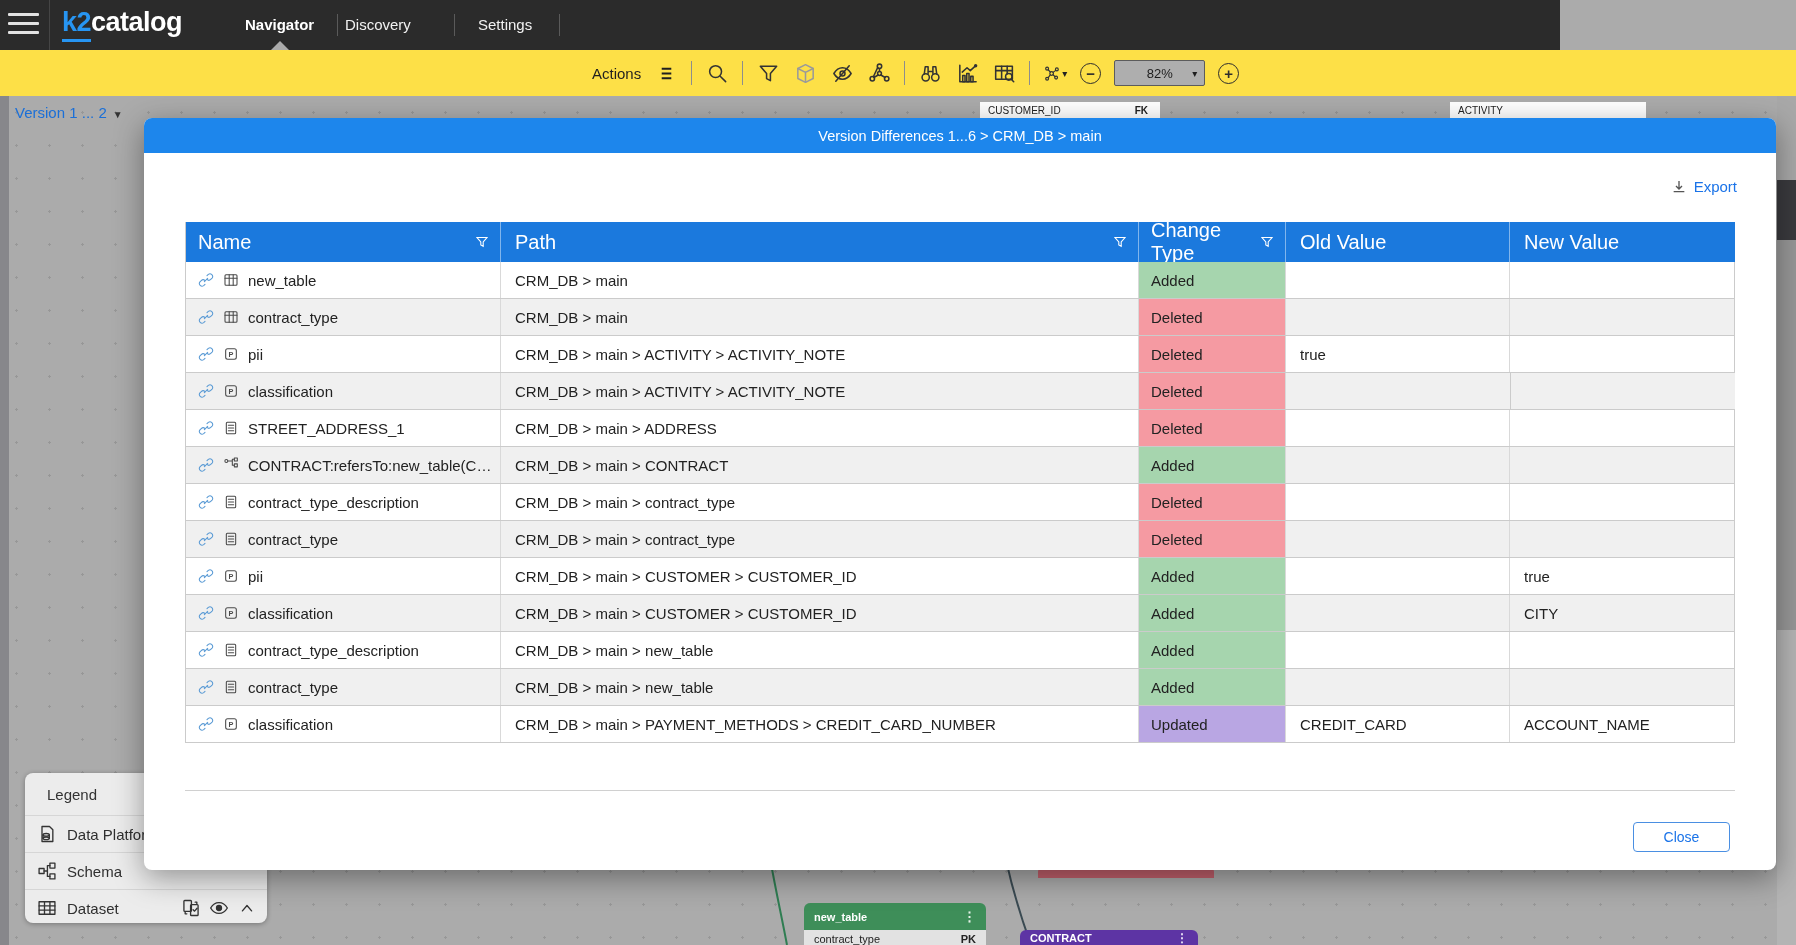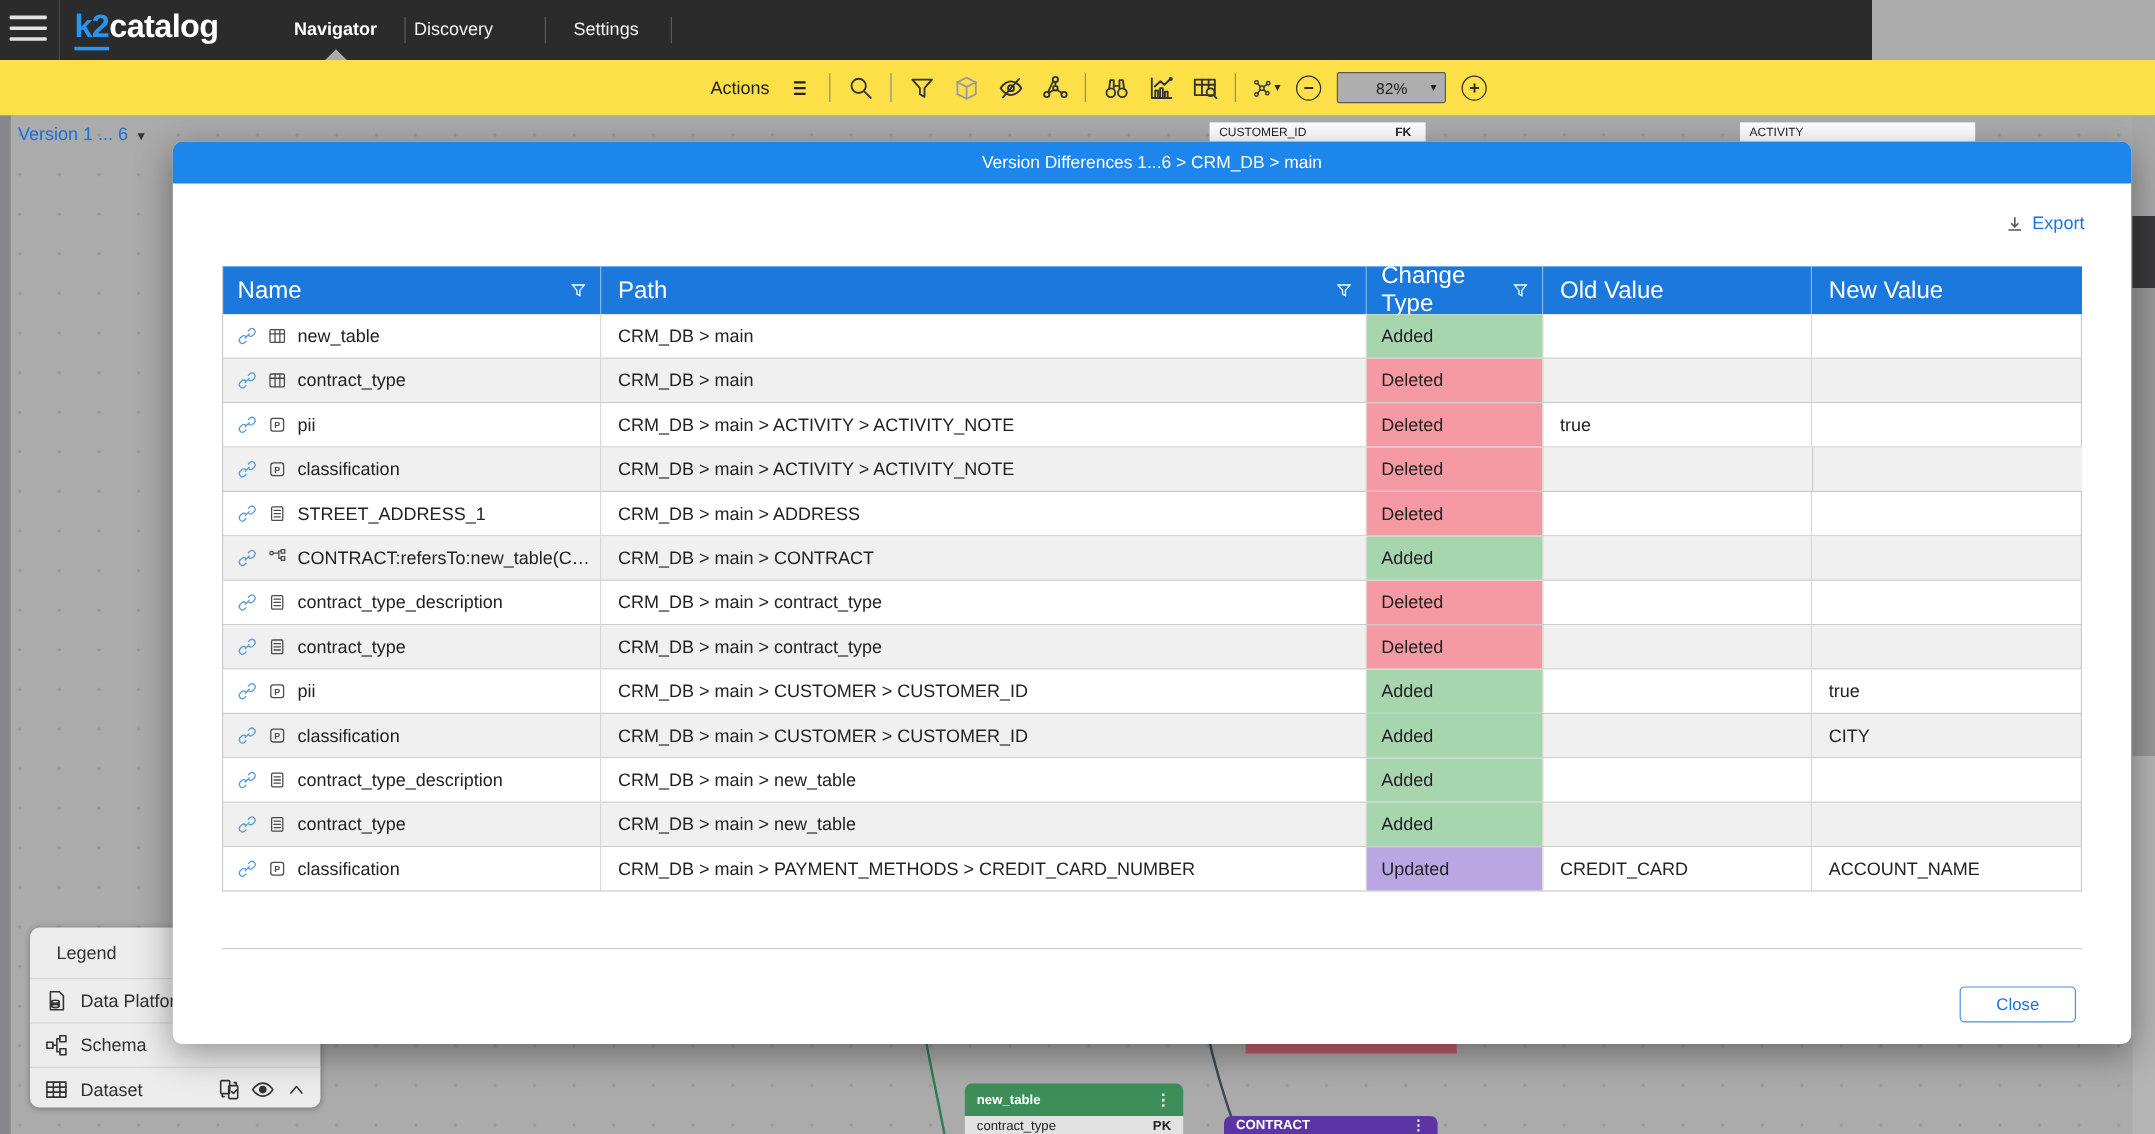--- a/index.html
+++ b/index.html
@@ -118,21 +118,21 @@
 <div class="stage">
 
   <div class="canvas"></div>
   <div class="left-strip"></div>
 
   <svg class="curves">
     <path d="M770 858 C 776 892, 782 918, 787 945" stroke="#2f7d52" stroke-width="2" fill="none"></path>
     <path d="M1006 860 C 1013 892, 1022 920, 1031 945" stroke="#3a4a52" stroke-width="2" fill="none"></path>
   </svg>
 
-  <div class="frag" style="left:1008px;top:102px;width:172px;padding-left:8px;">
+  <div class="frag" style="left:980px;top:102px;width:172px;padding-left:8px;">
     <span>CUSTOMER_ID</span>
     <span class="fk">FK</span>
   </div>
   <div class="frag" style="left:1450px;top:102px;width:188px;padding-left:8px;">
     <span>ACTIVITY</span>
   </div>
 
   <div class="ntable">
     <div class="nt-head">
       <span>new_table</span>
@@ -151,21 +151,21 @@
 
   <div class="redbar"></div>
 
   <div class="rsb">
     <div class="seg-mid"></div>
     <div class="seg-bot"></div>
     <div class="thumb"></div>
   </div>
 
   <div class="version-link">
-    <span>Version 1 ... 6</span><span class="vcar">▼</span>
+    <span>Version 1 ... 2</span><span class="vcar">▼</span>
   </div>
 
   <div class="legend">
     <div class="lg-title">Legend</div>
     <div id="legend-rows">
         <div class="lg-row">
           <span class="lg-ic">
             <svg viewBox="0 0 24 24" fill="none" stroke="#333" stroke-width="1.6" stroke-linecap="round" stroke-linejoin="round">
               <path d="M6 3h9l4 4v14H6z"></path>
               <ellipse cx="11" cy="13" rx="3.8" ry="1.6"></ellipse>

